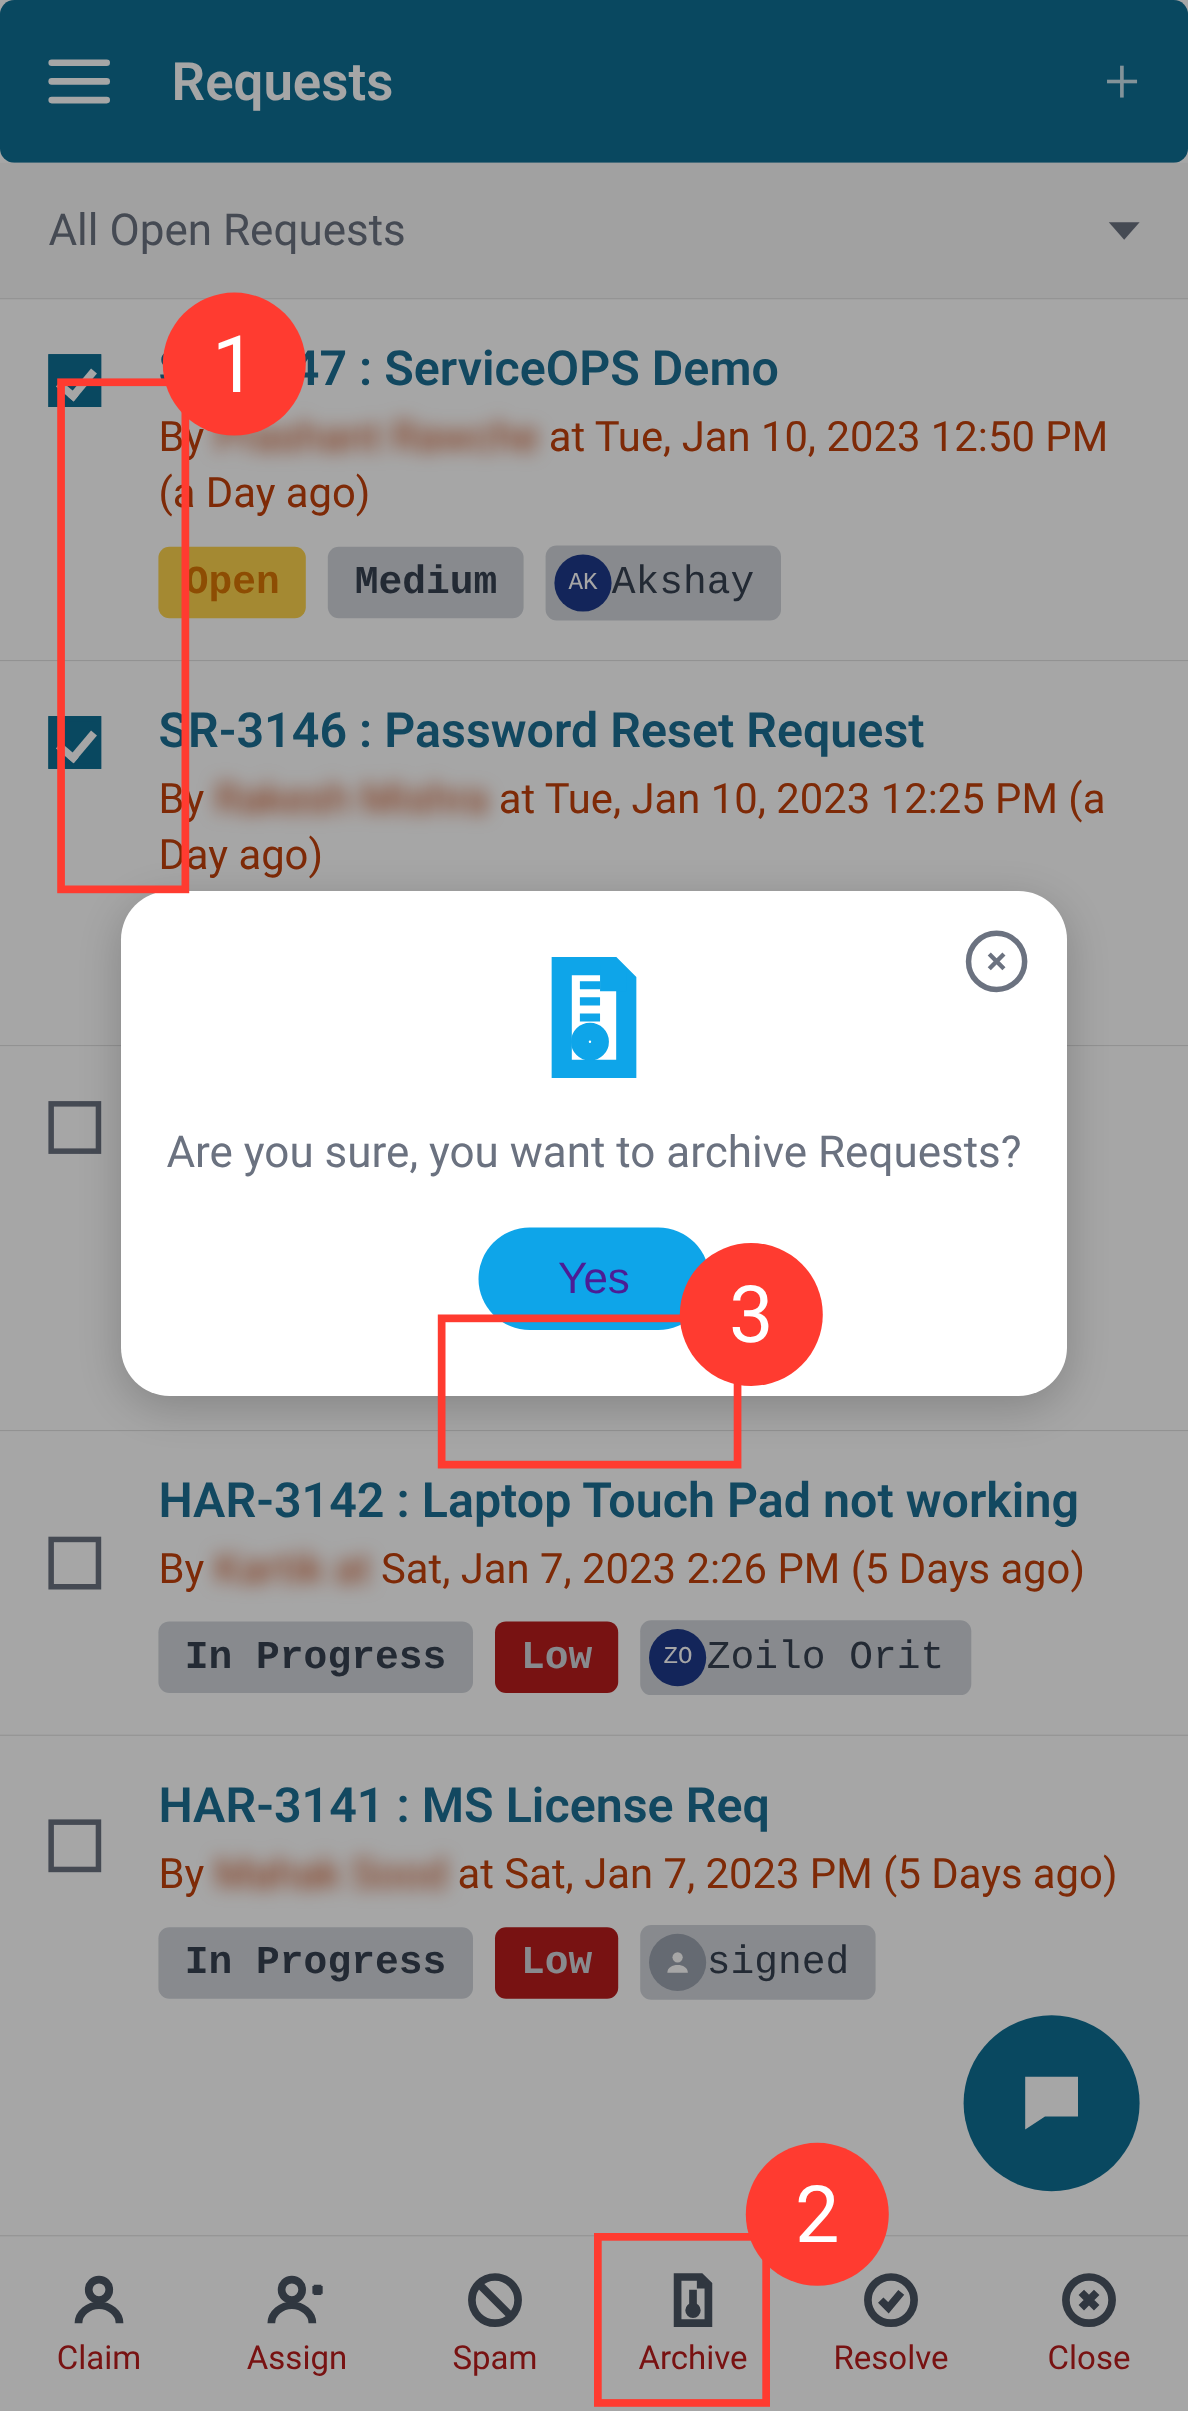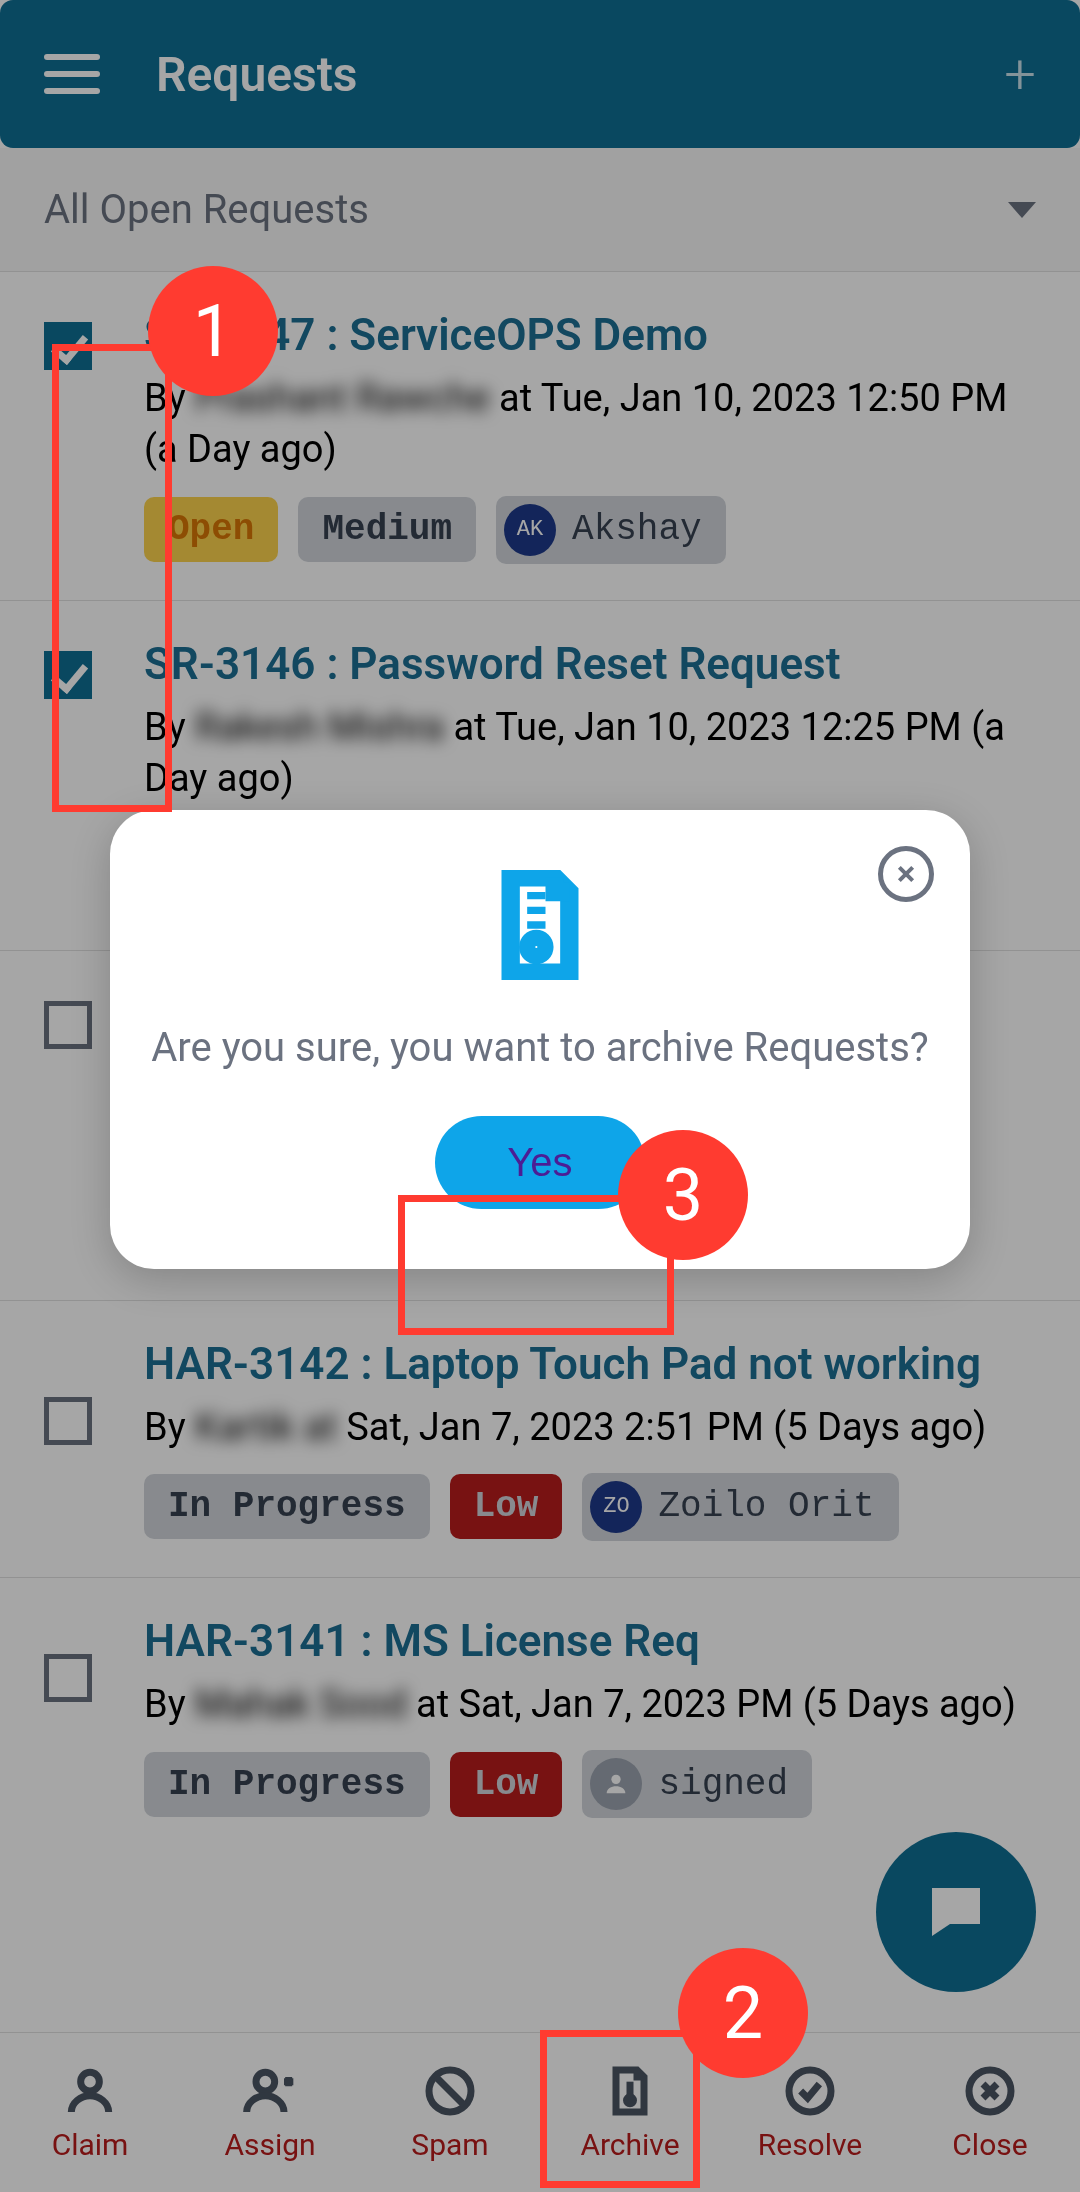--- a/index.html
+++ b/index.html
@@ -20,29 +20,29 @@
 
   
   .list { }
   .row { display: flex; padding: 36px 44px 36px 44px; border-bottom: 1px solid #e0e0e0; }
   .row-check { width: 100px; display: flex; align-items: flex-start; padding-top: 14px; }
   .checkbox { width: 48px; height: 48px; border: 5px solid #6b7280; background: #fff; position: relative; }
   .checkbox.checked { background: #0f6f94; border-color: #0f6f94; }
   .checkbox.checked::after { content: ""; position: absolute; left: 10px; top: 2px; width: 14px; height: 26px; border: solid #fff; border-width: 0 7px 7px 0; transform: rotate(40deg); }
   .row-body { flex: 1; }
   .row-title { font-size: 44px; font-weight: 600; color: #1d6f94; line-height: 1.25; margin-bottom: 10px; }
-  .row-meta { font-size: 38px; color: #000000; line-height: 1.35; margin-bottom: 20px; }
+  .row-meta { font-size: 38px; color: #c2410c; line-height: 1.35; margin-bottom: 20px; }
   .blurred { filter: blur(8px); display: inline-block; }
   .pill-row { display: flex; align-items: center; gap: 20px; flex-wrap: wrap; font-family: Liberation Mono, monospace; }
   .pill { font-size: 36px; padding: 12px 24px; border-radius: 10px; }
   .pill-open { background: #fcd34d; color: #d97706; font-weight: 600; }
   .pill-medium { background: #d1d5db; color: #374151; font-weight: 600; }
   .pill-low { background: #b91c1c; color: #d1d5db; font-weight: 600; }
   .pill-progress { background: #d1d5db; color: #374151; font-weight: 600; }
-  .pill-assignee { background: #d1d5db; display: flex; align-items: center; gap: 16px; padding: 8px 24px 8px 8px; }
+  .pill-assignee { background: #d1d5db; display: flex; align-items: center; padding: 8px 24px 8px 8px; }
   .avatar { width: 52px; height: 52px; border-radius: 50%; background: #1e3a8a; color: #fff; font-size: 22px; display: flex; align-items: center; justify-content: center; font-weight: 500; }
   .pill-assignee-name { font-size: 36px; color: #374151; }
 
   
   .bottom-bar { position: absolute; bottom: 0; left: 0; right: 0; height: 160px; background: #fff; border-top: 1px solid #e0e0e0; display: flex; }
   .bottom-item { flex: 1; display: flex; flex-direction: column; align-items: center; justify-content: center; gap: 8px; color: #b91c1c; }
   .bottom-label { font-size: 30px; }
   .bico { width: 56px; height: 56px; display: flex; align-items: center; justify-content: center; }
   .bico svg { width: 56px; height: 56px; stroke: #4b5563; fill: none; stroke-width: 3; }
 
@@ -127,21 +127,21 @@
       <div class="row-body"></div>
     </div>
 
     <div class="row">
       <div class="row-check" style="padding-top:60px;">
         <div class="checkbox"></div>
       </div>
       <div class="row-body">
         <div class="row-title">HAR-3142 : Laptop Touch Pad not working</div>
         <div class="row-meta">
-          <span>By </span><span class="blurred">Kartik at</span><span> Sat, Jan 7, 2023 2:51 PM (5 Days ago)</span>
+          <span>By </span><span class="blurred">Kartik at</span><span> Sat, Jan 7, 2023 2:26 PM (5 Days ago)</span>
         </div>
         <div class="pill-row">
           <span class="pill pill-progress">In Progress</span>
           <span class="pill pill-low">Low</span>
           <span class="pill pill-assignee">
             <span class="avatar">ZO</span>
             <span class="pill-assignee-name">Zoilo Orit</span>
           </span>
         </div>
       </div>

